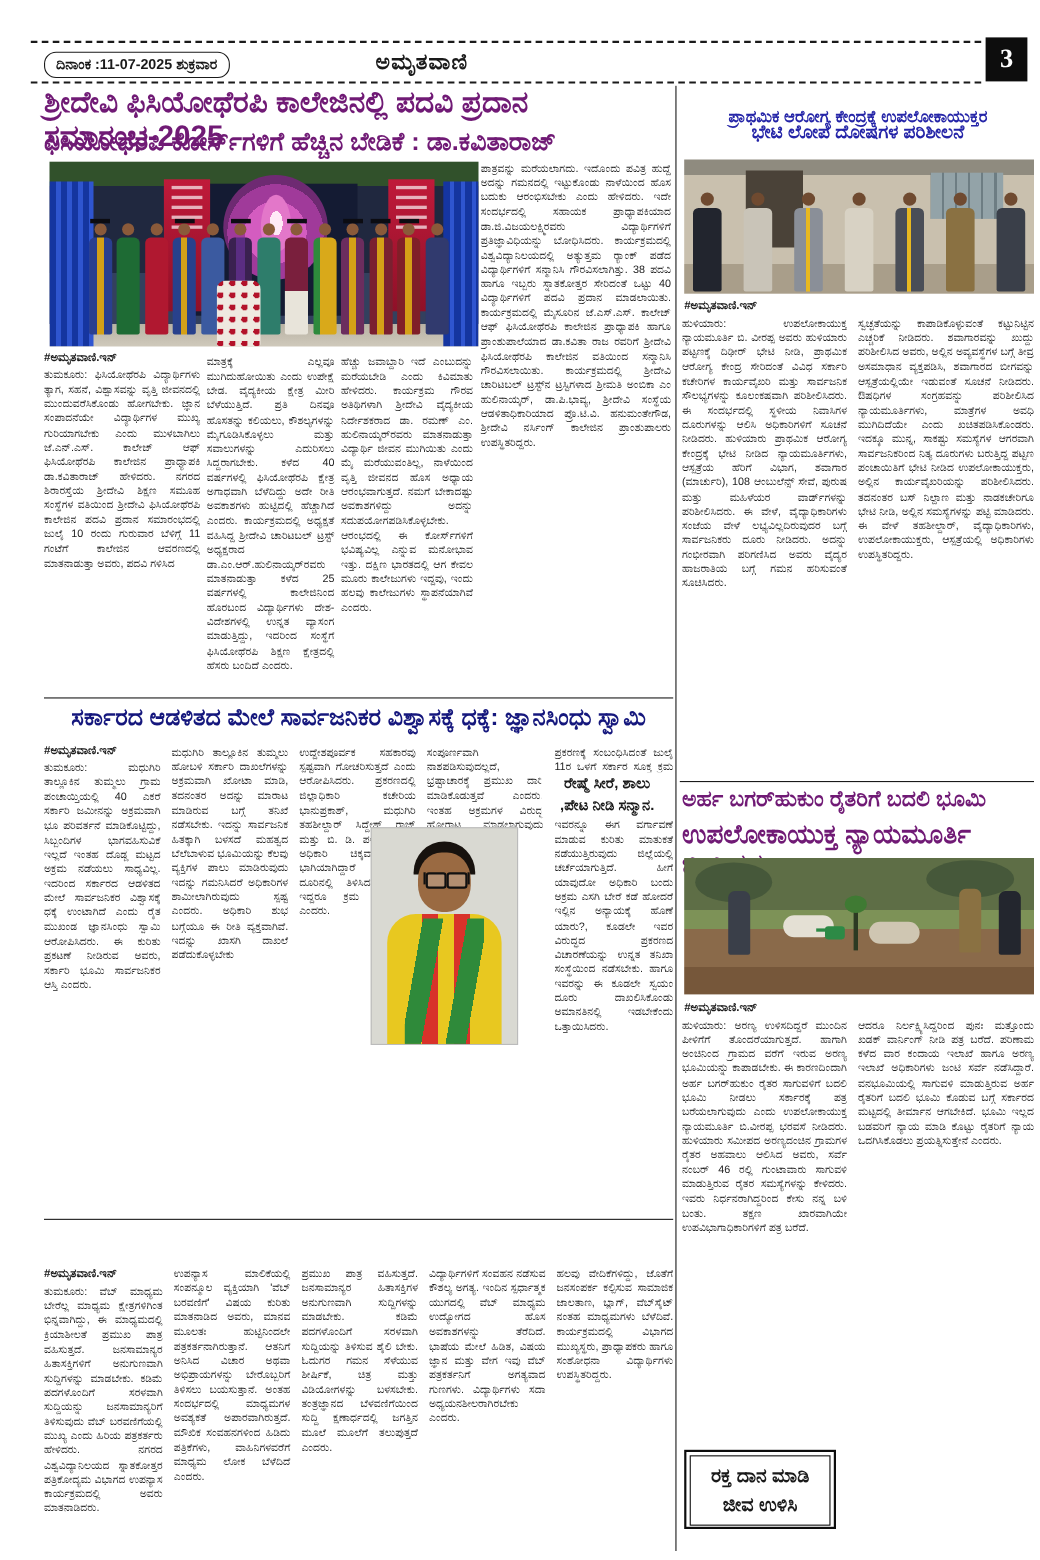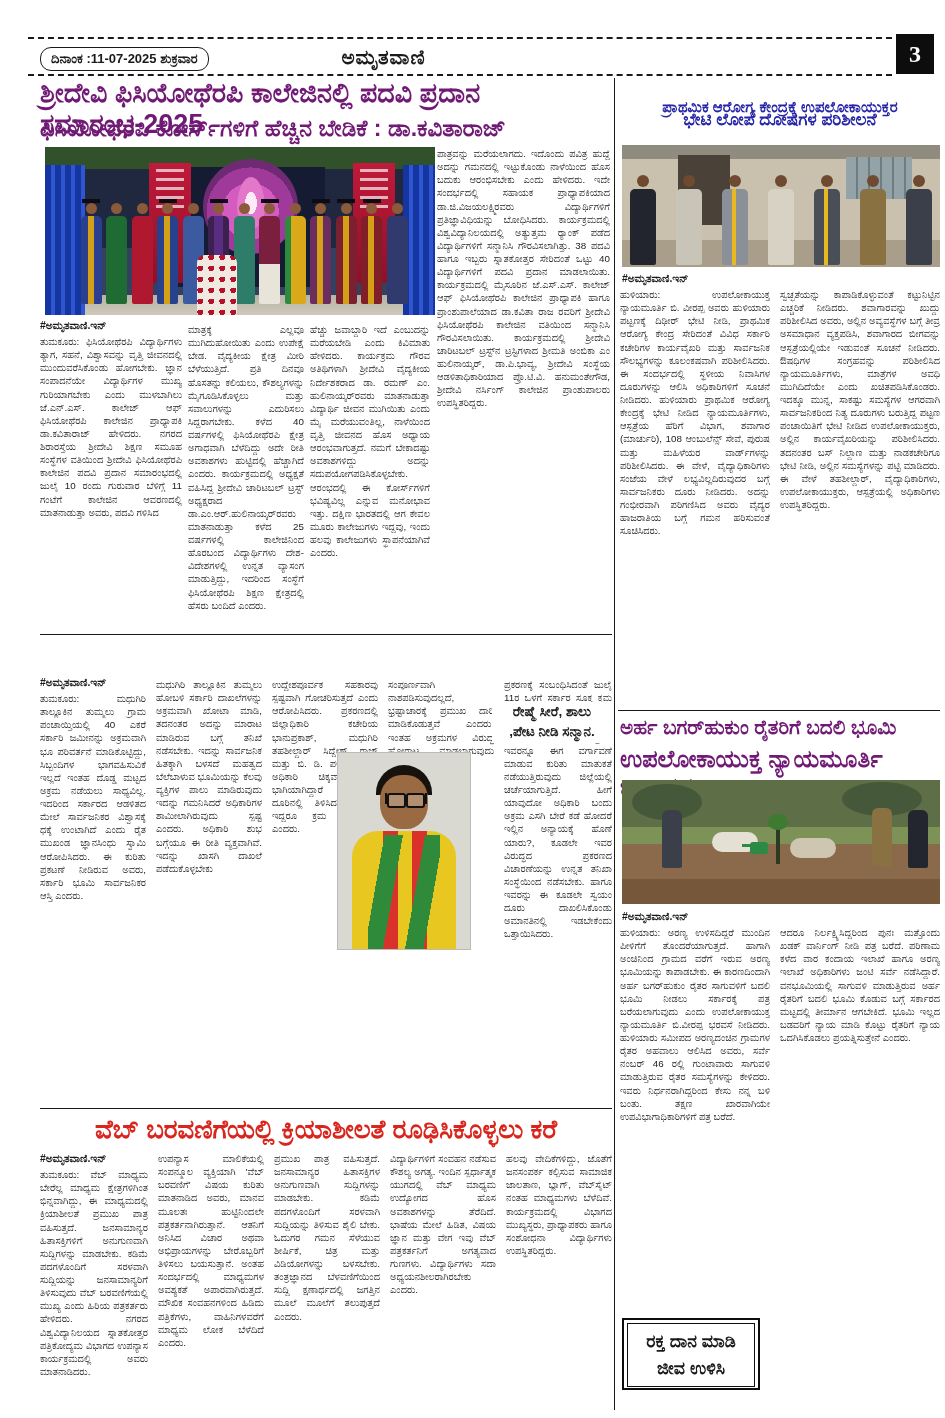--- a/index.html
+++ b/index.html
@@ -196,20 +196,21 @@
 
   <div class="abs col" style="top:147px;left:437px;width:173px;height:483px;">ಪಾತ್ರವನ್ನು ಮರೆಯಲಾಗದು. ಇದೊಂದು ಪವಿತ್ರ ಹುದ್ದೆ ಅದನ್ನು ಗಮನದಲ್ಲಿ ಇಟ್ಟುಕೊಂಡು ನಾಳೆಯಿಂದ ಹೊಸ ಬದುಕು ಆರಂಭಿಸಬೇಕು ಎಂದು ಹೇಳಿದರು. ಇದೇ ಸಂದರ್ಭದಲ್ಲಿ ಸಹಾಯಕ ಪ್ರಾಧ್ಯಾಪಕಿಯಾದ ಡಾ.ಜಿ.ವಿಜಯಲಕ್ಷ್ಮಿರವರು ವಿದ್ಯಾರ್ಥಿಗಳಿಗೆ ಪ್ರತಿಜ್ಞಾವಿಧಿಯನ್ನು ಬೋಧಿಸಿದರು. ಕಾರ್ಯಕ್ರಮದಲ್ಲಿ ವಿಶ್ವವಿದ್ಯಾನಿಲಯದಲ್ಲಿ ಅತ್ಯುತ್ತಮ ರ‍್ಯಾಂಕ್ ಪಡೆದ ವಿದ್ಯಾರ್ಥಿಗಳಿಗೆ ಸನ್ಮಾನಿಸಿ ಗೌರವಿಸಲಾಗಿತ್ತು. 38 ಪದವಿ ಹಾಗೂ ಇಬ್ಬರು ಸ್ನಾತಕೋತ್ತರ ಸೇರಿದಂತೆ ಒಟ್ಟು 40 ವಿದ್ಯಾರ್ಥಿಗಳಿಗೆ ಪದವಿ ಪ್ರದಾನ ಮಾಡಲಾಯಿತು. ಕಾರ್ಯಕ್ರಮದಲ್ಲಿ ಮೈಸೂರಿನ ಜೆ.ಎಸ್.ಎಸ್. ಕಾಲೇಜ್ ಆಫ್ ಫಿಸಿಯೋಥೆರಪಿ ಕಾಲೇಜಿನ ಪ್ರಾಧ್ಯಾಪಕಿ ಹಾಗೂ ಪ್ರಾಂಶುಪಾಲೆಯಾದ ಡಾ.ಕವಿತಾ ರಾಜ ರವರಿಗೆ ಶ್ರೀದೇವಿ ಫಿಸಿಯೋಥೆರಪಿ ಕಾಲೇಜಿನ ವತಿಯಿಂದ ಸನ್ಮಾನಿಸಿ ಗೌರವಿಸಲಾಯಿತು. ಕಾರ್ಯಕ್ರಮದಲ್ಲಿ ಶ್ರೀದೇವಿ ಚಾರಿಟಬಲ್ ಟ್ರಸ್ಟ್‌ನ ಟ್ರಸ್ಟಿಗಳಾದ ಶ್ರೀಮತಿ ಅಂಬಿಕಾ ಎಂ ಹುಲಿನಾಯ್ಕರ್, ಡಾ.ಪಿ.ಭಾವ್ಯ, ಶ್ರೀದೇವಿ ಸಂಸ್ಥೆಯ ಆಡಳಿತಾಧಿಕಾರಿಯಾದ ಪ್ರೊ.ಟಿ.ವಿ. ಹನುಮಂತೇಗೌಡ, ಶ್ರೀದೇವಿ ನರ್ಸಿಂಗ್ ಕಾಲೇಜಿನ ಪ್ರಾಂಶುಪಾಲರು ಉಪಸ್ಥಿತರಿದ್ದರು.</div>
 
   <div class="abs byline" style="top:319px;left:40px;width:148px;">#ಅಮೃತವಾಣಿ.ಇನ್</div>
   <div class="abs col" style="top:335px;left:40px;width:142px;height:295px;">ತುಮಕೂರು: ಫಿಸಿಯೋಥೆರಪಿ ವಿದ್ಯಾರ್ಥಿಗಳು ತ್ಯಾಗ, ಸಹನೆ, ವಿಶ್ವಾಸವನ್ನು ವೃತ್ತಿ ಜೀವನದಲ್ಲಿ ಮುಂದುವರೆಸಿಕೊಂಡು ಹೋಗಬೇಕು. ಜ್ಞಾನ ಸಂಪಾದನೆಯೇ ವಿದ್ಯಾರ್ಥಿಗಳ ಮುಖ್ಯ ಗುರಿಯಾಗಬೇಕು ಎಂದು ಮುಳಬಾಗಿಲು ಜೆ.ಎನ್.ಎಸ್. ಕಾಲೇಜ್ ಆಫ್ ಫಿಸಿಯೋಥೆರಪಿ ಕಾಲೇಜಿನ ಪ್ರಾಧ್ಯಾಪಕಿ ಡಾ.ಕವಿತಾರಾಜ್ ಹೇಳಿದರು. ನಗರದ ಶಿರಾರಸ್ತೆಯ ಶ್ರೀದೇವಿ ಶಿಕ್ಷಣ ಸಮೂಹ ಸಂಸ್ಥೆಗಳ ವತಿಯಿಂದ ಶ್ರೀದೇವಿ ಫಿಸಿಯೋಥೆರಪಿ ಕಾಲೇಜಿನ ಪದವಿ ಪ್ರದಾನ ಸಮಾರಂಭದಲ್ಲಿ ಜುಲೈ 10 ರಂದು ಗುರುವಾರ ಬೆಳಿಗ್ಗೆ 11 ಗಂಟೆಗೆ ಕಾಲೇಜಿನ ಆವರಣದಲ್ಲಿ ಮಾತನಾಡುತ್ತಾ ಅವರು, ಪದವಿ ಗಳಿಸಿದ</div>
   <div class="abs col" style="top:323px;left:188px;width:116px;height:307px;">ಮಾತ್ರಕ್ಕೆ ಎಲ್ಲವೂ ಮುಗಿದುಹೋಯಿತು ಎಂದು ಉಪೇಕ್ಷೆ ಬೇಡ. ವೈದ್ಯಕೀಯ ಕ್ಷೇತ್ರ ಮೀರಿ ಬೆಳೆಯುತ್ತಿದೆ. ಪ್ರತಿ ದಿನವೂ ಹೊಸತನ್ನು ಕಲಿಯಲು, ಕೌಶಲ್ಯಗಳನ್ನು ಮೈಗೂಡಿಸಿಕೊಳ್ಳಲು ಮತ್ತು ಸವಾಲುಗಳನ್ನು ಎದುರಿಸಲು ಸಿದ್ದರಾಗಬೇಕು. ಕಳೆದ 40 ವರ್ಷಗಳಲ್ಲಿ ಫಿಸಿಯೋಥೆರಪಿ ಕ್ಷೇತ್ರ ಅಗಾಧವಾಗಿ ಬೆಳೆದಿದ್ದು ಅದೇ ರೀತಿ ಅವಕಾಶಗಳು ಹುಟ್ಟಿದಲ್ಲಿ ಹೆಚ್ಚಾಗಿದೆ ಎಂದರು. ಕಾರ್ಯಕ್ರಮದಲ್ಲಿ ಅಧ್ಯಕ್ಷತೆ ವಹಿಸಿದ್ದ ಶ್ರೀದೇವಿ ಚಾರಿಟಬಲ್ ಟ್ರಸ್ಟ್ ಅಧ್ಯಕ್ಷರಾದ ಡಾ.ಎಂ.ಆರ್.ಹುಲಿನಾಯ್ಕರ್‌ರವರು ಮಾತನಾಡುತ್ತಾ ಕಳೆದ 25 ವರ್ಷಗಳಲ್ಲಿ ಕಾಲೇಜಿನಿಂದ ಹೊರಬಂದ ವಿದ್ಯಾರ್ಥಿಗಳು ದೇಶ-ವಿದೇಶಗಳಲ್ಲಿ ಉನ್ನತ ವ್ಯಾಸಂಗ ಮಾಡುತ್ತಿದ್ದು, ಇದರಿಂದ ಸಂಸ್ಥೆಗೆ ಫಿಸಿಯೋಥೆರಪಿ ಶಿಕ್ಷಣ ಕ್ಷೇತ್ರದಲ್ಲಿ ಹೆಸರು ಬಂದಿದೆ ಎಂದರು.</div>
   <div class="abs col" style="top:323px;left:310px;width:120px;height:307px;">ಹೆಚ್ಚು ಜವಾಬ್ದಾರಿ ಇದೆ ಎಂಬುದನ್ನು ಮರೆಯಬೇಡಿ ಎಂದು ಕಿವಿಮಾತು ಹೇಳಿದರು. ಕಾರ್ಯಕ್ರಮ ಗೌರವ ಅತಿಥಿಗಳಾಗಿ ಶ್ರೀದೇವಿ ವೈದ್ಯಕೀಯ ನಿರ್ದೇಶಕರಾದ ಡಾ. ರಮಣ್ ಎಂ. ಹುಲಿನಾಯ್ಕರ್‌ರವರು ಮಾತನಾಡುತ್ತಾ ವಿದ್ಯಾರ್ಥಿ ಜೀವನ ಮುಗಿಯಿತು ಎಂದು ಮೈ ಮರೆಯುವಂತಿಲ್ಲ, ನಾಳೆಯಿಂದ ವೃತ್ತಿ ಜೀವನದ ಹೊಸ ಅಧ್ಯಾಯ ಆರಂಭವಾಗುತ್ತದೆ. ನಮಗೆ ಬೇಕಾದಷ್ಟು ಅವಕಾಶಗಳಿದ್ದು ಅದನ್ನು ಸದುಪಯೋಗಪಡಿಸಿಕೊಳ್ಳಬೇಕು. ಆರಂಭದಲ್ಲಿ ಈ ಕೋರ್ಸ್‌ಗಳಿಗೆ ಭವಿಷ್ಯವಿಲ್ಲ ಎನ್ನುವ ಮನೋಭಾವ ಇತ್ತು. ದಕ್ಷಿಣ ಭಾರತದಲ್ಲಿ ಆಗ ಕೇವಲ ಮೂರು ಕಾಲೇಜುಗಳು ಇದ್ದವು, ಇಂದು ಹಲವು ಕಾಲೇಜುಗಳು ಸ್ಥಾಪನೆಯಾಗಿವೆ ಎಂದರು.</div>
 
   <div class="abs hline" style="top:634px;left:40px;width:572px;"></div>
 
+  <div class="abs hl-navy" style="top:640px;left:40px;width:572px;font-size:21.5px;">ಸರ್ಕಾರದ ಆಡಳಿತದ ಮೇಲೆ ಸಾರ್ವಜನಿಕರ ವಿಶ್ವಾಸಕ್ಕೆ ಧಕ್ಕೆ: ಜ್ಞಾನಸಿಂಧು ಸ್ವಾಮಿ</div>
 
   <div class="abs byline" style="top:676px;left:40px;width:108px;">#ಅಮೃತವಾಣಿ.ಇನ್</div>
   <div class="abs col" style="top:692px;left:40px;width:106px;height:410px;">ತುಮಕೂರು: ಮಧುಗಿರಿ ತಾಲ್ಲೂಕಿನ ತುಮ್ಮಲು ಗ್ರಾಮ ಪಂಚಾಯ್ತಿಯಲ್ಲಿ 40 ಎಕರೆ ಸರ್ಕಾರಿ ಜಮೀನನ್ನು ಅಕ್ರಮವಾಗಿ ಭೂ ಪರಿವರ್ತನೆ ಮಾಡಿಕೊಟ್ಟಿದ್ದು, ಸಿಬ್ಬಂದಿಗಳ ಭಾಗವಹಿಸುವಿಕೆ ಇಲ್ಲದೆ ಇಂತಹ ದೊಡ್ಡ ಮಟ್ಟದ ಅಕ್ರಮ ನಡೆಯಲು ಸಾಧ್ಯವಿಲ್ಲ. ಇದರಿಂದ ಸರ್ಕಾರದ ಆಡಳಿತದ ಮೇಲೆ ಸಾರ್ವಜನಿಕರ ವಿಶ್ವಾಸಕ್ಕೆ ಧಕ್ಕೆ ಉಂಟಾಗಿದೆ ಎಂದು ರೈತ ಮುಖಂಡ ಜ್ಞಾನಸಿಂಧು ಸ್ವಾಮಿ ಆರೋಪಿಸಿದರು. ಈ ಕುರಿತು ಪ್ರಕಟಣೆ ನೀಡಿರುವ ಅವರು, ಸರ್ಕಾರಿ ಭೂಮಿ ಸಾರ್ವಜನಿಕರ ಆಸ್ತಿ ಎಂದರು.</div>
   <div class="abs col" style="top:678px;left:156px;width:106px;height:424px;">ಮಧುಗಿರಿ ತಾಲ್ಲೂಕಿನ ತುಮ್ಮಲು ಹೋಬಳಿ ಸರ್ಕಾರಿ ದಾಖಲೆಗಳನ್ನು ಅಕ್ರಮವಾಗಿ ಖೋಟಾ ಮಾಡಿ, ತದನಂತರ ಅದನ್ನು ಮಾರಾಟ ಮಾಡಿರುವ ಬಗ್ಗೆ ತನಿಖೆ ನಡೆಸಬೇಕು. ಇದನ್ನು ಸಾರ್ವಜನಿಕ ಹಿತಕ್ಕಾಗಿ ಬಳಸದೆ ಮಹತ್ವದ ಬೆಲೆಬಾಳುವ ಭೂಮಿಯನ್ನು ಕೆಲವು ವ್ಯಕ್ತಿಗಳ ಪಾಲು ಮಾಡಿರುವುದು ಇದನ್ನು ಗಮನಿಸಿದರೆ ಅಧಿಕಾರಿಗಳ ಶಾಮೀಲಾಗಿರುವುದು ಸ್ಪಷ್ಟ ಎಂದರು. ಅಧಿಕಾರಿ ಶುಭ ಬಗ್ಗೆಯೂ ಈ ರೀತಿ ವ್ಯಕ್ತವಾಗಿವೆ. ಇದನ್ನು ಖಾಸಗಿ ದಾಖಲೆ ಪಡೆದುಕೊಳ್ಳಬೇಕು</div>
   <div class="abs col" style="top:678px;left:272px;width:106px;height:424px;">ಉದ್ದೇಶಪೂರ್ವಕ ಸಹಕಾರವು ಸ್ಪಷ್ಟವಾಗಿ ಗೋಚರಿಸುತ್ತದೆ ಎಂದು ಆರೋಪಿಸಿದರು. ಪ್ರಕರಣದಲ್ಲಿ ಜಿಲ್ಲಾಧಿಕಾರಿ ಕಚೇರಿಯ ಭಾನುಪ್ರಕಾಶ್, ಮಧುಗಿರಿ ತಹಶೀಲ್ದಾರ್ ಸಿದ್ದೇಶ್ ರಾಜ್ ಮತ್ತು ಬಿ. ಡಿ. ಪಳ್ಳಿ ಕಂದಾಯ ಅಧಿಕಾರಿ ಚಿಕ್ಕವಾಸ ಸಹ ಭಾಗಿಯಾಗಿದ್ದಾರೆ ಎಂದು ದೂರಿನಲ್ಲಿ ತಿಳಿಸಿದರು. ವರದಿ ಇದ್ದರೂ ಕ್ರಮ ಕೈಗೊಂಡಿಲ್ಲ ಎಂದರು.</div>
   <div class="abs col" style="top:678px;left:388px;width:106px;height:424px;">ಸಂಪೂರ್ಣವಾಗಿ ನಾಶಪಡಿಸುವುದಲ್ಲದೆ, ಭ್ರಷ್ಟಾಚಾರಕ್ಕೆ ಪ್ರಮುಖ ದಾರಿ ಮಾಡಿಕೊಡುತ್ತವೆ ಎಂದರು. ಇಂತಹ ಅಕ್ರಮಗಳ ವಿರುದ್ಧ ಹೋರಾಟ ಮಾಡಲಾಗುವುದು ಎಂದರು.</div>
   <div class="abs col" style="top:678px;left:504px;width:108px;height:424px;">ಪ್ರಕರಣಕ್ಕೆ ಸಂಬಂಧಿಸಿದಂತೆ ಜುಲೈ 11ರ ಒಳಗೆ ಸರ್ಕಾರ ಸೂಕ್ತ ಕ್ರಮ ಕೈಗೊಳ್ಳಬೇಕು. ಅಧಿಕಾರಿಗಳು ಇಂದು ಬಂದು ನಾಳೆ ಜಿಲ್ಲೆಯಿಂದ ಬೇರೆಡೆಗೆ ವರ್ಗಾವಣೆಯಾಗುತ್ತಾರೆ. ಇವರನ್ನೂ ಈಗ ವರ್ಗಾವಣೆ ಮಾಡುವ ಕುರಿತು ಮಾತುಕತೆ ನಡೆಯುತ್ತಿರುವುದು ಜಿಲ್ಲೆಯಲ್ಲಿ ಚರ್ಚೆಯಾಗುತ್ತಿದೆ. ಹೀಗೆ ಯಾವುದೋ ಅಧಿಕಾರಿ ಬಂದು ಅಕ್ರಮ ಎಸಗಿ ಬೇರೆ ಕಡೆ ಹೋದರೆ ಇಲ್ಲಿನ ಅನ್ಯಾಯಕ್ಕೆ ಹೊಣೆ ಯಾರು?, ಕೂಡಲೇ ಇವರ ವಿರುದ್ಧದ ಪ್ರಕರಣದ ವಿಚಾರಣೆಯನ್ನು ಉನ್ನತ ತನಿಖಾ ಸಂಸ್ಥೆಯಿಂದ ನಡೆಸಬೇಕು. ಹಾಗೂ ಇವರನ್ನು ಈ ಕೂಡಲೇ ಸ್ವಯಂ ದೂರು ದಾಖಲಿಸಿಕೊಂಡು ಅಮಾನತಿನಲ್ಲಿ ಇಡಬೇಕೆಂದು ಒತ್ತಾಯಿಸಿದರು.</div>
 
   <div class="abs subhead" style="top:702px;left:492px;width:120px;">
     <span style="display:block;">ರೇಷ್ಮೆ ಸೀರೆ, ಶಾಲು</span>
@@ -219,21 +220,20 @@
   <div class="abs photo ph3" style="top:752px;left:337px;width:132px;height:196px;">
     <div class="hair"></div>
     <div class="face"></div>
     <div class="glasses"></div>
     <div class="shirt"></div>
     <div class="scarf"></div>
   </div>
 
   <div class="abs hline" style="top:1108px;left:40px;width:572px;"></div>
 
-  <div class="abs hl-red" style="top:1114px;left:40px;width:572px;font-size:26px;">ವೆಬ್ ಬರವಣಿಗೆಯಲ್ಲಿ ಕ್ರಿಯಾಶೀಲತೆ ರೂಢಿಸಿಕೊಳ್ಳಲು ಕರೆ</div>
 
   <div class="abs byline" style="top:1152px;left:40px;width:112px;">#ಅಮೃತವಾಣಿ.ಇನ್</div>
   <div class="abs col" style="top:1168px;left:40px;width:108px;height:232px;">ತುಮಕೂರು: ವೆಬ್ ಮಾಧ್ಯಮ ಬೇರೆಲ್ಲ ಮಾಧ್ಯಮ ಕ್ಷೇತ್ರಗಳಿಗಿಂತ ಭಿನ್ನವಾಗಿದ್ದು, ಈ ಮಾಧ್ಯಮದಲ್ಲಿ ಕ್ರಿಯಾಶೀಲತೆ ಪ್ರಮುಖ ಪಾತ್ರ ವಹಿಸುತ್ತದೆ. ಜನಸಾಮಾನ್ಯರ ಹಿತಾಸಕ್ತಿಗಳಿಗೆ ಅನುಗುಣವಾಗಿ ಸುದ್ದಿಗಳನ್ನು ಮಾಡಬೇಕು. ಕಡಿಮೆ ಪದಗಳೊಂದಿಗೆ ಸರಳವಾಗಿ ಸುದ್ದಿಯನ್ನು ಜನಸಾಮಾನ್ಯರಿಗೆ ತಿಳಿಸುವುದು ವೆಬ್ ಬರವಣಿಗೆಯಲ್ಲಿ ಮುಖ್ಯ ಎಂದು ಹಿರಿಯ ಪತ್ರಕರ್ತರು ಹೇಳಿದರು. ನಗರದ ವಿಶ್ವವಿದ್ಯಾನಿಲಯದ ಸ್ನಾತಕೋತ್ತರ ಪತ್ರಿಕೋದ್ಯಮ ವಿಭಾಗದ ಉಪನ್ಯಾಸ ಕಾರ್ಯಕ್ರಮದಲ್ಲಿ ಅವರು ಮಾತನಾಡಿದರು.</div>
   <div class="abs col" style="top:1152px;left:158px;width:106px;height:248px;">ಉಪನ್ಯಾಸ ಮಾಲಿಕೆಯಲ್ಲಿ ಸಂಪನ್ಮೂಲ ವ್ಯಕ್ತಿಯಾಗಿ 'ವೆಬ್ ಬರವಣಿಗೆ' ವಿಷಯ ಕುರಿತು ಮಾತನಾಡಿದ ಅವರು, ಮಾನವ ಮೂಲತಃ ಹುಟ್ಟಿನಿಂದಲೇ ಪತ್ರಕರ್ತನಾಗಿರುತ್ತಾನೆ. ಆತನಿಗೆ ಅನಿಸಿದ ವಿಚಾರ ಅಥವಾ ಅಭಿಪ್ರಾಯಗಳನ್ನು ಬೇರೊಬ್ಬರಿಗೆ ತಿಳಿಸಲು ಬಯಸುತ್ತಾನೆ. ಅಂತಹ ಸಂದರ್ಭದಲ್ಲಿ ಮಾಧ್ಯಮಗಳ ಅವಶ್ಯಕತೆ ಅಪಾರವಾಗಿರುತ್ತದೆ. ಮೌಖಿಕ ಸಂವಹನಗಳಿಂದ ಹಿಡಿದು ಪತ್ರಿಕೆಗಳು, ವಾಹಿನಿಗಳವರೆಗೆ ಮಾಧ್ಯಮ ಲೋಕ ಬೆಳೆದಿದೆ ಎಂದರು.</div>
   <div class="abs col" style="top:1152px;left:274px;width:106px;height:248px;">ಪ್ರಮುಖ ಪಾತ್ರ ವಹಿಸುತ್ತದೆ. ಜನಸಾಮಾನ್ಯರ ಹಿತಾಸಕ್ತಿಗಳ ಅನುಗುಣವಾಗಿ ಸುದ್ದಿಗಳನ್ನು ಮಾಡಬೇಕು. ಕಡಿಮೆ ಪದಗಳೊಂದಿಗೆ ಸರಳವಾಗಿ ಸುದ್ದಿಯನ್ನು ತಿಳಿಸುವ ಶೈಲಿ ಬೇಕು. ಓದುಗರ ಗಮನ ಸೆಳೆಯುವ ಶೀರ್ಷಿಕೆ, ಚಿತ್ರ ಮತ್ತು ವಿಡಿಯೋಗಳನ್ನು ಬಳಸಬೇಕು. ತಂತ್ರಜ್ಞಾನದ ಬೆಳವಣಿಗೆಯಿಂದ ಸುದ್ದಿ ಕ್ಷಣಾರ್ಧದಲ್ಲಿ ಜಗತ್ತಿನ ಮೂಲೆ ಮೂಲೆಗೆ ತಲುಪುತ್ತದೆ ಎಂದರು.</div>
   <div class="abs col" style="top:1152px;left:390px;width:106px;height:248px;">ವಿದ್ಯಾರ್ಥಿಗಳಿಗೆ ಸಂವಹನ ನಡೆಸುವ ಕೌಶಲ್ಯ ಅಗತ್ಯ. ಇಂದಿನ ಸ್ಪರ್ಧಾತ್ಮಕ ಯುಗದಲ್ಲಿ ವೆಬ್ ಮಾಧ್ಯಮ ಉದ್ಯೋಗದ ಹೊಸ ಅವಕಾಶಗಳನ್ನು ತೆರೆದಿದೆ. ಭಾಷೆಯ ಮೇಲೆ ಹಿಡಿತ, ವಿಷಯ ಜ್ಞಾನ ಮತ್ತು ವೇಗ ಇವು ವೆಬ್ ಪತ್ರಕರ್ತನಿಗೆ ಅಗತ್ಯವಾದ ಗುಣಗಳು. ವಿದ್ಯಾರ್ಥಿಗಳು ಸದಾ ಅಧ್ಯಯನಶೀಲರಾಗಿರಬೇಕು ಎಂದರು.</div>
   <div class="abs col" style="top:1152px;left:506px;width:106px;height:248px;">ಹಲವು ವೇದಿಕೆಗಳಿದ್ದು, ಜೊತೆಗೆ ಜನಸಂಪರ್ಕ ಕಲ್ಪಿಸುವ ಸಾಮಾಜಿಕ ಜಾಲತಾಣ, ಬ್ಲಾಗ್, ವೆಬ್‌ಸೈಟ್ ನಂತಹ ಮಾಧ್ಯಮಗಳು ಬೆಳೆದಿವೆ. ಕಾರ್ಯಕ್ರಮದಲ್ಲಿ ವಿಭಾಗದ ಮುಖ್ಯಸ್ಥರು, ಪ್ರಾಧ್ಯಾಪಕರು ಹಾಗೂ ಸಂಶೋಧನಾ ವಿದ್ಯಾರ್ಥಿಗಳು ಉಪಸ್ಥಿತರಿದ್ದರು.</div>
 
   <div class="abs hl-blue" style="top:98px;left:620px;width:320px;font-size:15px;">ಪ್ರಾಥಮಿಕ ಆರೋಗ್ಯ ಕೇಂದ್ರಕ್ಕೆ ಉಪಲೋಕಾಯುಕ್ತರ</div>
   <div class="abs hl-blue" style="top:110px;left:620px;width:320px;font-size:17px;">ಭೇಟಿ ಲೋಪ ದೋಷಗಳ ಪರಿಶೀಲನೆ</div>

